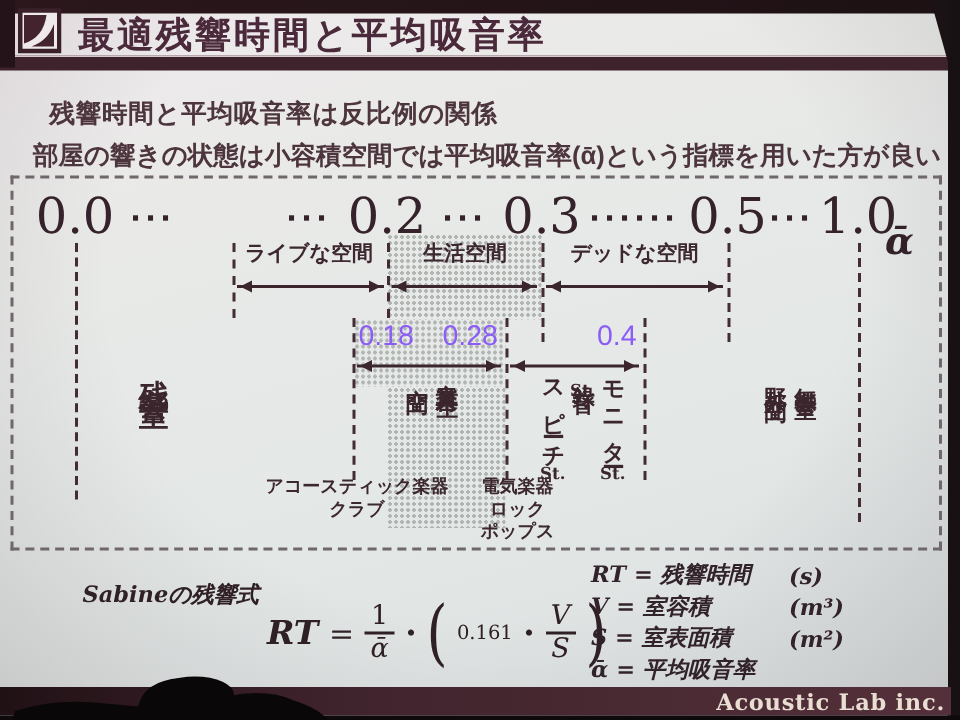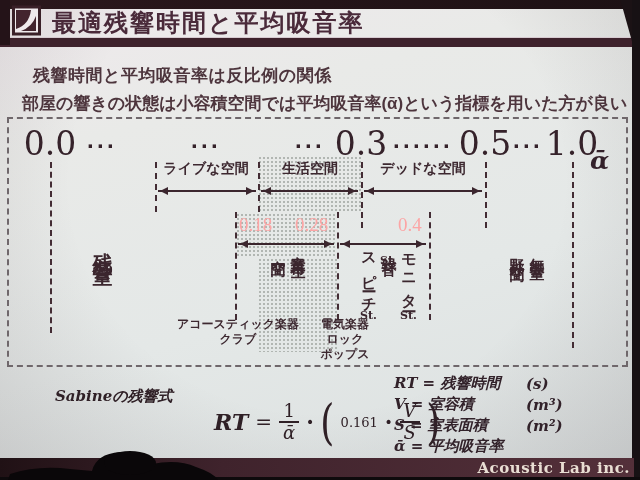--- a/index.html
+++ b/index.html
@@ -40,36 +40,36 @@
   .alpha-axis{position:absolute;left:590px;top:146px;font-family:"DejaVu Serif",serif;
          font-size:25px;font-style:italic;font-weight:700;color:#33212a;}
   .vline{position:absolute;width:0;border-left:2px dashed #432c34;}
   .region-label{position:absolute;top:160px;transform:translateX(-50%);
          font-size:14px;font-weight:700;color:#3d2830;white-space:nowrap;}
   .darrow{position:absolute;height:0;border-top:2px solid #3b262e;}
   .darrow::before{content:"";position:absolute;left:-2px;top:-5px;width:0;height:0;
          border:4px solid transparent;border-right:8px solid #3b262e;}
   .darrow::after{content:"";position:absolute;right:-2px;top:-5px;width:0;height:0;
          border:4px solid transparent;border-left:8px solid #3b262e;}
-  .subval{position:absolute;top:214px;font-family:Liberation Serif, serif;font-size:19px;color:#fca5a5;}
+  .subval{position:absolute;top:214px;font-family:Liberation Sans, sans-serif;font-size:19px;color:#8b5cf6;}
   .vcol{position:absolute;display:flex;flex-direction:column;align-items:center;}
   .vtxt{writing-mode:vertical-rl;font-family:"DejaVu Serif","Liberation Serif",serif;
          font-weight:700;font-size:15px;letter-spacing:3px;color:#3b262e;}
   .vtxt.big{font-size:20px;letter-spacing:6px;}
   .st{font-family:"DejaVu Serif",serif;font-size:11px;font-weight:700;color:#3b262e;margin-top:3px;}
   .genre{position:absolute;top:317px;transform:translateX(-50%);text-align:center;
          font-size:12px;font-weight:700;line-height:15px;color:#3d2830;white-space:pre-line;}
 
   
   .sabine-caption{position:absolute;left:55px;top:387px;font-family:"DejaVu Serif",serif;
          font-size:15px;font-style:italic;font-weight:700;color:#2f2026;}
   .formula{position:absolute;left:178px;top:396px;height:52px;display:flex;align-items:center;
          gap:7px;font-family:"DejaVu Serif","Liberation Serif",serif;color:#2f2026;}
   .f-var{font-style:italic;font-family:"DejaVu Serif",serif;}
-  .f-lhs{font-size:22px;font-weight:700;font-style:italic;margin-left:36px;}
+  .f-lhs{font-size:22px;font-weight:700;font-style:italic;}
   .f-eq{font-size:20px;}
   .f-dot{font-size:22px;font-weight:700;}
   .f-num{font-size:13px;}
   .frac{display:inline-flex;flex-direction:column;align-items:center;font-size:18px;line-height:1.1;}
   .frac .den{border-top:2px solid #2f2026;padding:0 4px;}
   .paren{font-size:48px;font-weight:400;line-height:44px;transform:scaleX(.75);margin:0 -3px;}
 
   
   .legend{position:absolute;left:394px;top:373px;}
   .legend-row{display:grid;grid-template-columns:132px auto;height:21px;align-items:center;}
@@ -106,20 +106,21 @@
   <div class="intro2">部屋の響きの状態は小容積空間では平均吸音率(ᾱ)という指標を用いた方が良い</div>
 
   <div class="diagram-box"></div>
   <div class="halftone" style="left:258px;top:156px;width:103px;height:57px;"></div>
   <div class="halftone" style="left:236px;top:213px;width:101px;height:45px;"></div>
   <div class="halftone" style="left:258px;top:258px;width:79px;height:94px;"></div>
 
   <div class="tick-num" style="left:50px;">0.0</div>
   <div class="tick-dots" style="left:102px;">···</div>
   <div class="tick-dots" style="left:206px;">···</div>
+  <div class="tick-num" style="left:258px;">0.2</div>
   <div class="tick-dots" style="left:310px;">···</div>
   <div class="tick-num" style="left:361px;">0.3</div>
   <div class="tick-dots" style="left:423px;">······</div>
   <div class="tick-num" style="left:485px;">0.5</div>
   <div class="tick-dots" style="left:528px;">···</div>
   <div class="tick-num" style="left:572px;">1.0</div>
   <div class="alpha-axis">ᾱ</div>
 
   <div class="vline" style="left:50px;top:162px;height:171px;"></div>
   <div class="vline" style="left:155px;top:162px;height:50px;"></div>

